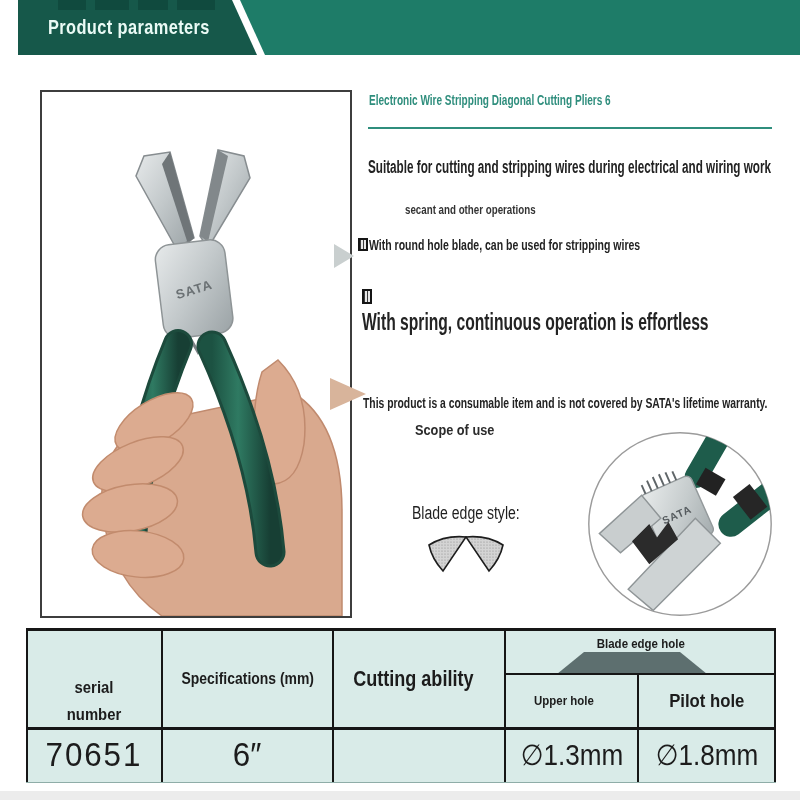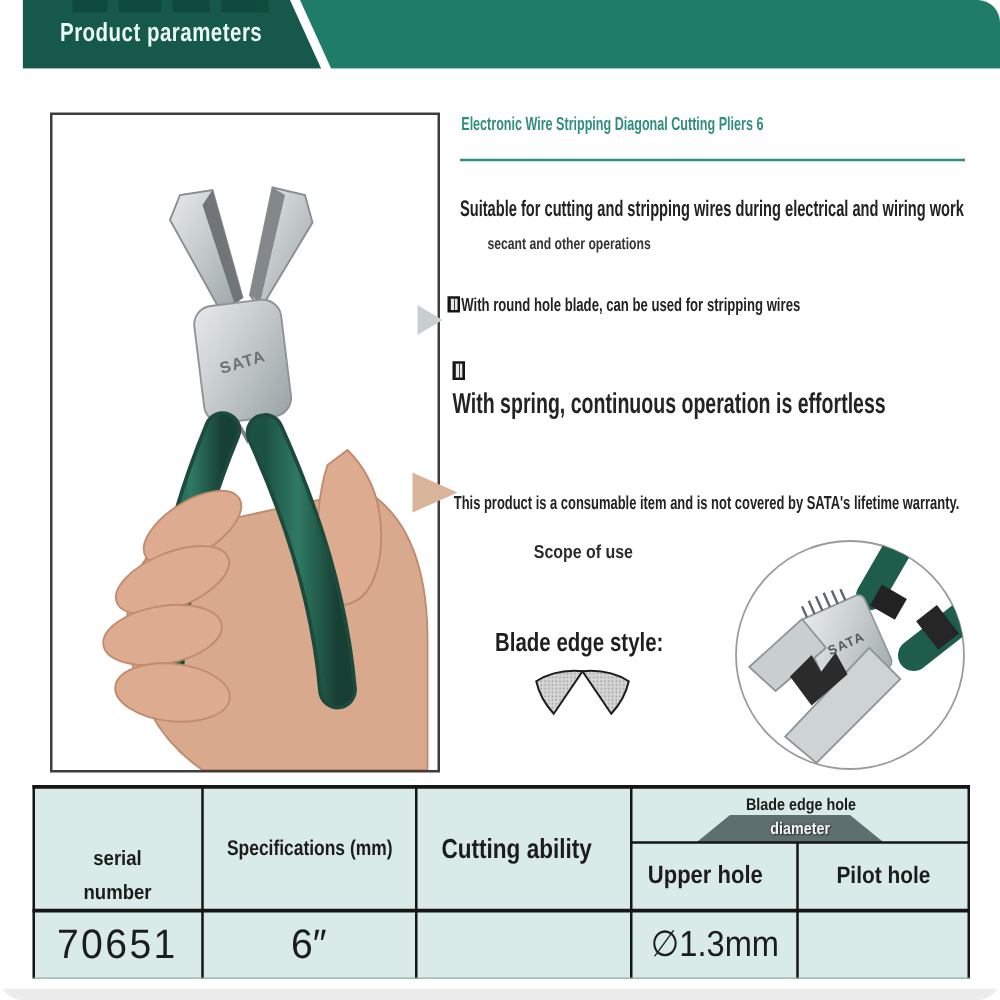--- a/index.html
+++ b/index.html
@@ -1,17 +1,17 @@
 <!DOCTYPE html>
 <html><head>
 <meta charset="utf-8">
 <style>
   html,body{margin:0;padding:0;background:#fff;}
   .page{position:relative;width:800px;height:800px;background:#ffffff;overflow:hidden;
-        font-family:"Liberation Sans", sans-serif;color:#1c1c1c;border-radius:18px;}
+        font-family:"Liberation Sans", sans-serif;color:#1c1c1c;}
   .abs{position:absolute;}
   .cond{display:inline-block;transform:scaleX(var(--sx,0.8));transform-origin:left center;white-space:nowrap;}
   .cond-c{display:inline-block;transform:scaleX(var(--sx,0.85));transform-origin:center center;white-space:nowrap;}
 
   
   .banner-dark{left:18px;top:0;width:240px;height:55px;background:#16584a;
                clip-path:polygon(0 0,214px 0,239px 100%,0 100%);}
   .banner-light{left:240px;top:0;width:560px;height:55px;background:#1e7c68;
                clip-path:polygon(0 0,100% 0,100% 100%,25px 100%);}
   .banner-title{left:48px;top:15px;color:#eafaf5;font-size:21px;font-weight:700;letter-spacing:.5px;}
@@ -25,33 +25,33 @@
 
   
   .prod-title{left:369px;top:91px;color:#2f8e7d;font-size:15px;font-weight:700;}
   .rule{left:368px;top:127px;width:404px;height:2px;background:#2f8e7d;}
   .desc-main{left:368px;top:157px;font-size:18px;font-weight:700;color:#222;}
   .desc-sub{left:390px;top:187px;font-size:13px;font-weight:700;color:#333;}
   .feature1{left:358px;top:236px;font-size:15px;font-weight:700;color:#232323;}
   .feature2{left:362px;top:282px;font-size:23px;font-weight:700;color:#232323;}
   .warranty{left:363px;top:394px;font-size:15px;font-weight:700;color:#232323;}
   .scope{left:415px;top:421px;font-size:15px;font-weight:700;color:#2b2b2b;}
-  .blade-label{left:396px;top:503px;font-size:21px;font-weight:700;color:#1f1f1f;}
+  .blade-label{left:412px;top:503px;font-size:18px;font-weight:400;color:#1f1f1f;}
   .tofu{display:inline-block;width:10px;height:13px;border:2px solid #151515;box-sizing:border-box;
         margin-right:1px;vertical-align:-1px;
         background:repeating-linear-gradient(90deg,#3c3c3c 0 1px,#e8e8e8 1px 3px);}
 
   
   .tbl-bg{left:26px;top:628px;width:750px;height:155px;background:#d9ebe8;}
   .b{background:#161616;}
   .cell{display:flex;align-items:center;justify-content:center;text-align:center;}
   .h-serial{left:26px;top:631px;width:136px;height:96px;font-size:16.5px;font-weight:700;line-height:1.6;align-items:flex-end;}
   .h-spec{left:162px;top:631px;width:171px;height:96px;font-size:17px;font-weight:700;}
   .h-cut{left:333px;top:631px;width:160px;height:96px;font-size:22px;font-weight:700;}
-  .h-upper{left:505px;top:674px;width:118px;height:53px;font-size:20px;font-weight:700;}
+  .h-upper{left:505px;top:674px;width:118px;height:53px;font-size:13px;font-weight:700;}
   .h-pilot{left:638px;top:674px;width:138px;height:53px;font-size:19px;font-weight:700;}
   .hole-line1{left:505px;top:636px;width:271px;text-align:center;font-size:13.5px;font-weight:700;}
   .trap{left:557px;top:652px;width:150px;height:22px;background:#5d6f6f;
         clip-path:polygon(18% 0,82% 0,100% 100%,0 100%);}
   .hole-line2{left:505px;top:655px;width:271px;text-align:center;font-size:13.5px;font-weight:700;color:#f4f4f4;
         text-shadow:0 0 2px #333,1px 1px 1px #333;}
   .d-serial{left:26px;top:728px;width:136px;height:54px;font-size:33px;font-weight:500;letter-spacing:2px;}
   .d-spec{left:162px;top:728px;width:171px;height:54px;font-size:33px;font-weight:500;}
   .d-cut{left:333px;top:728px;width:172px;height:54px;font-size:24px;font-weight:600;}
   .d-upper{left:505px;top:728px;width:133px;height:54px;font-size:29px;font-weight:500;}
@@ -119,27 +119,27 @@
     </svg>
   </figure>
 
   <div class="abs pointer" style="left:334px;top:244px;border-top:12px solid transparent;border-bottom:12px solid transparent;border-left:20px solid #c9cfcf;"></div>
   <div class="abs pointer" style="left:330px;top:378px;border-top:16px solid transparent;border-bottom:16px solid transparent;border-left:36px solid #d8b49b;"></div>
 
   <h2 class="abs prod-title" style="margin:0"><span class="cond" style="--sx:.67">Electronic Wire Stripping Diagonal Cutting Pliers 6</span></h2>
   <div class="abs rule"></div>
 
   <p class="abs desc-main" style="margin:0"><span class="cond" style="--sx:.65">Suitable for cutting and stripping wires during electrical and wiring work</span></p>
-  <p class="abs desc-sub" style="margin:0"><span class="cond" style="--sx:.75">secant and other operations</span></p>
+  <p class="abs desc-sub" style="margin:15px"><span class="cond" style="--sx:.75">secant and other operations</span></p>
 
   <p class="abs feature1" style="margin:0"><span class="tofu"></span><span class="cond" style="--sx:.7">With round hole blade, can be used for stripping wires</span></p>
   <p class="abs feature2" style="margin:0"><span class="tofu" style="height:15px"></span><span class="cond" style="--sx:.68">With spring, continuous operation is effortless</span></p>
 
   <p class="abs warranty" style="margin:0"><span class="cond" style="--sx:.69">This product is a consumable item and is not covered by SATA's lifetime warranty.</span></p>
-  <p class="abs scope" style="margin:12px"><span class="cond" style="--sx:.85">Scope of use</span></p>
+  <p class="abs scope" style="margin:0"><span class="cond" style="--sx:.85">Scope of use</span></p>
 
   <p class="abs blade-label" style="margin:0"><span class="cond" style="--sx:.78">Blade edge style:</span></p>
 
   <svg class="abs" style="left:426px;top:532px" width="80" height="42" viewBox="0 0 80 42">
     <defs>
       <pattern id="stip" width="3" height="3" patternUnits="userSpaceOnUse">
         <rect width="3" height="3" fill="#d4d4d4"></rect>
           <circle cx="1" cy="1" r="0.6" fill="#8b8b8b"></circle>
       </pattern>
     </defs>
@@ -195,38 +195,39 @@
   <div class="abs cell h-spec">
     <span class="cond-c" style="--sx:.82">Specifications (mm)</span>
     </div>
   <div class="abs cell h-cut">
     <span class="cond-c" style="--sx:.82">Cutting ability</span>
     </div>
 
   <div class="abs hole-line1">
     <span class="cond-c" style="--sx:.85">Blade edge hole</span></div>
   <div class="abs trap"></div>
-  <div class="abs hole-line2">
-    <span class="cond-c" style="--sx:.85">diameter</span></div>
 
   <div class="abs cell h-upper">
     <span class="cond-c" style="--sx:.88">Upper hole</span>
     </div>
   <div class="abs cell h-pilot">
     <span class="cond-c" style="--sx:.88">Pilot hole</span>
     </div>
 
   <div class="abs cell d-serial">
     <span class="cond-c" style="--sx:.95">70651</span>
     </div>
   <div class="abs cell d-spec">
     <span class="cond-c" style="--sx:.95">6″</span>
     </div>
   <div class="abs cell d-upper">
     <span class="cond-c" style="--sx:.9">∅1.3mm</span>
+    </div>
+  <div class="abs cell d-pilot">
+    <span class="cond-c" style="--sx:.9">∅1.8mm</span>
     </div>
 
   <div class="abs b" style="left:26px;top:628px;width:750px;height:3px"></div>
   <div class="abs b" style="left:26px;top:727px;width:750px;height:3px"></div>
   <div class="abs b" style="left:505px;top:673px;width:271px;height:2px"></div>
   <div class="abs b" style="left:26px;top:628px;width:2px;height:155px"></div>
   <div class="abs b" style="left:161px;top:628px;width:2px;height:155px"></div>
   <div class="abs b" style="left:332px;top:628px;width:2px;height:155px"></div>
   <div class="abs b" style="left:504px;top:628px;width:2px;height:155px"></div>
   <div class="abs b" style="left:637px;top:674px;width:2px;height:109px"></div>

